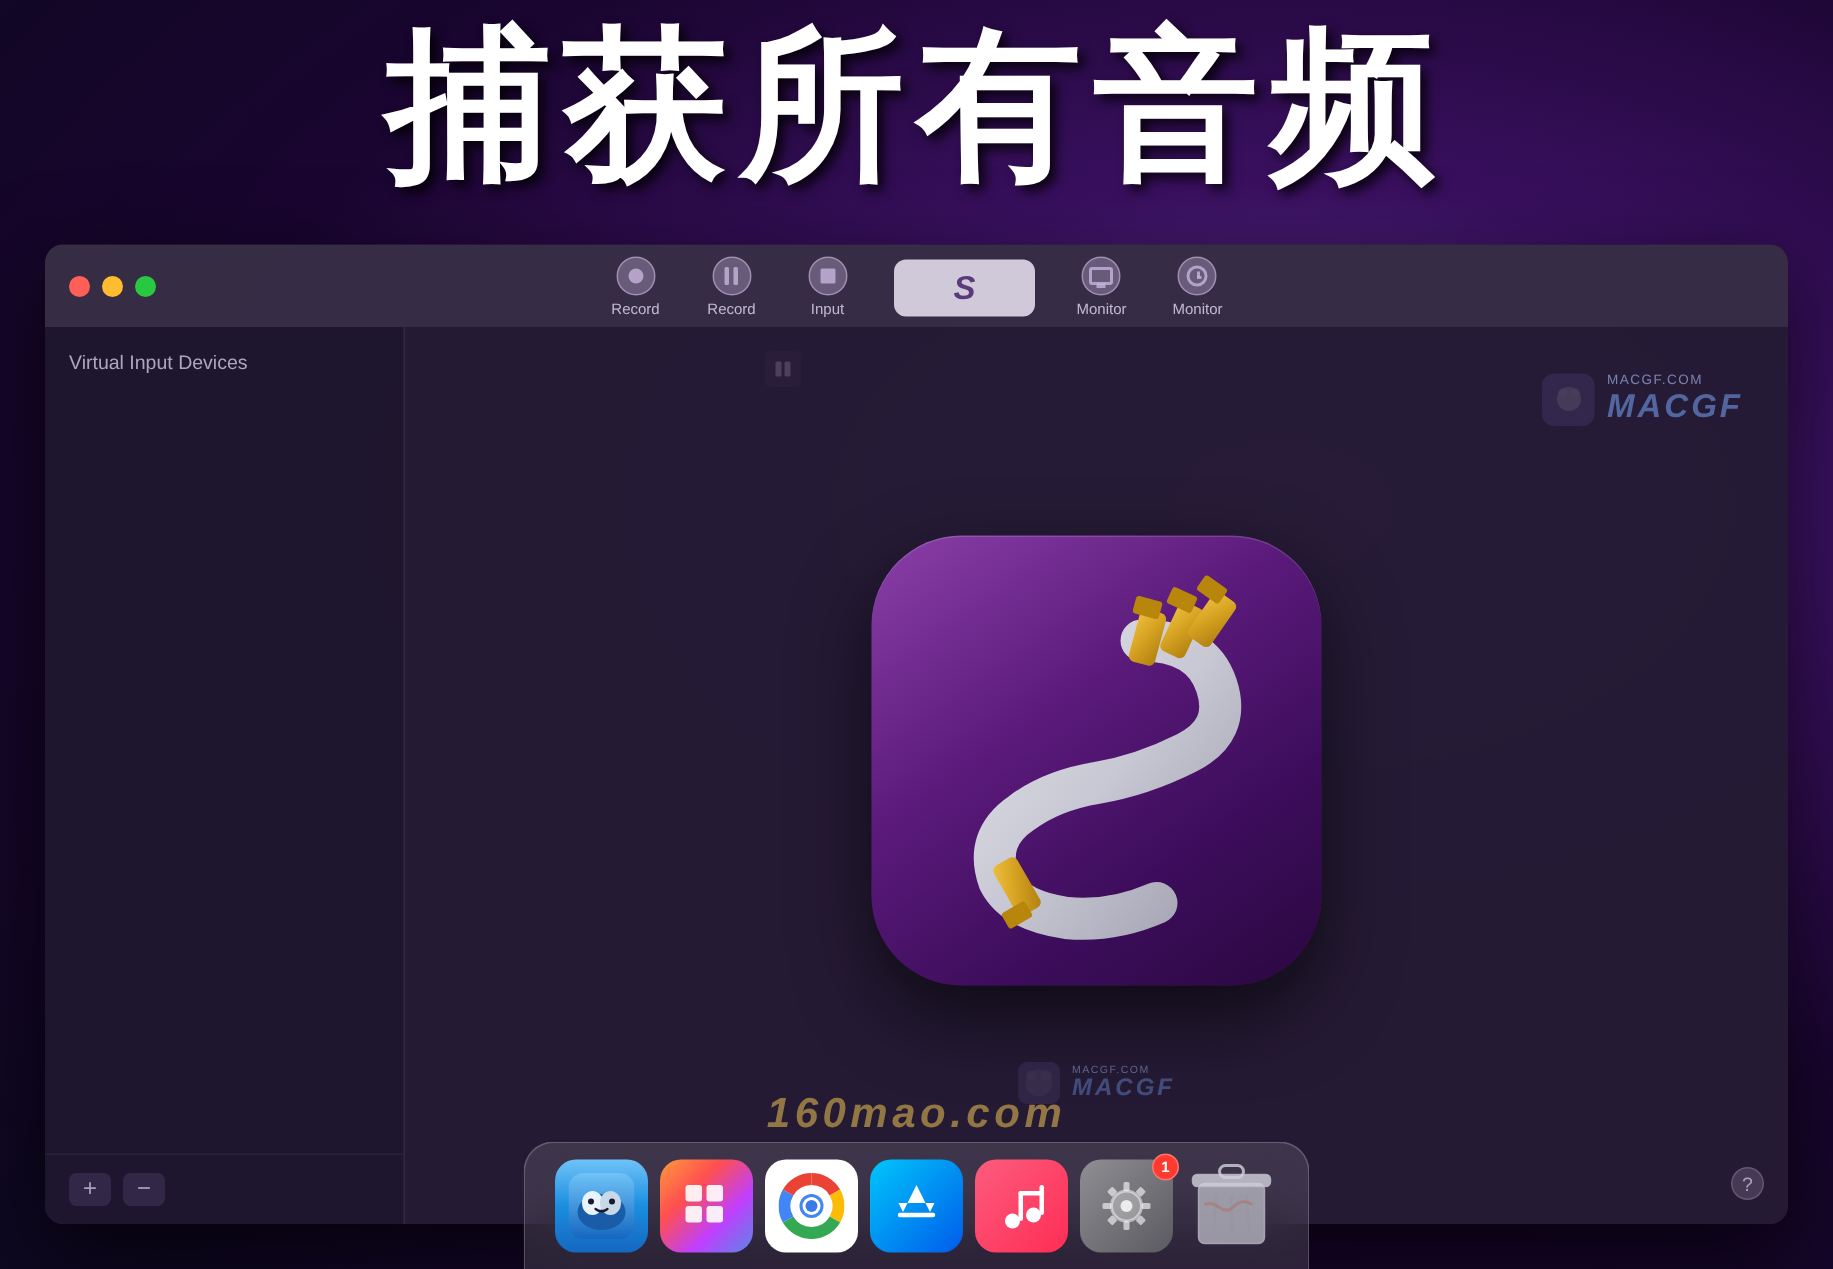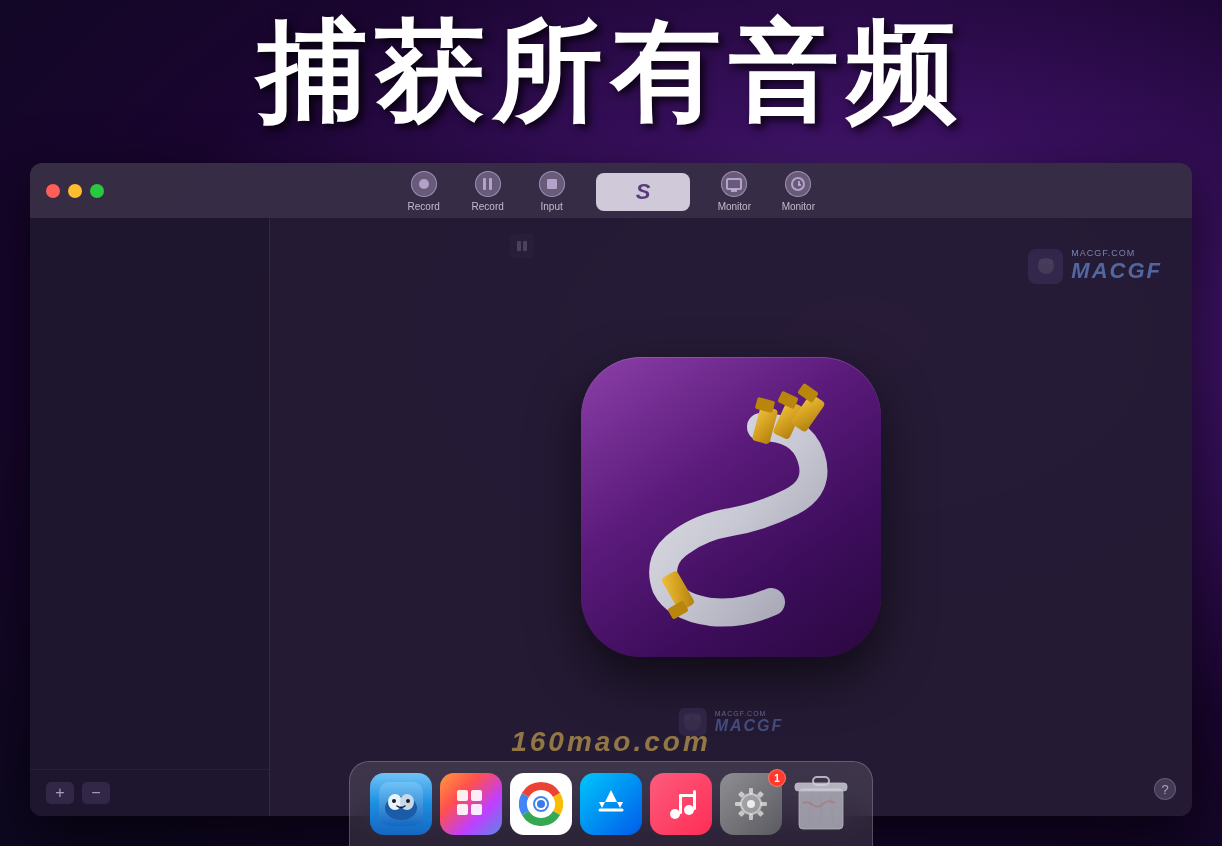--- a/index.html
+++ b/index.html
@@ -564,20 +564,21 @@
           <div class="icon-history"></div>
         </div>
         <span class="toolbar-label">Monitor</span>
       </div>
     </div>
   </div>
 
   <div class="window-body">
 
     <div class="sidebar">
+      <div class="sidebar-header">Virtual Input Devices</div>
       <div class="sidebar-footer">
         <div class="sidebar-btn">+</div>
         <div class="sidebar-btn">−</div>
       </div>
     </div>
 
     <div style="position:relative;">
       <div class="collapse-btn">
         <svg width="12" height="12" viewBox="0 0 12 12" fill="none">
           <rect x="1" y="1" width="4" height="10" rx="1" fill="rgba(200,180,220,0.6)"></rect>

